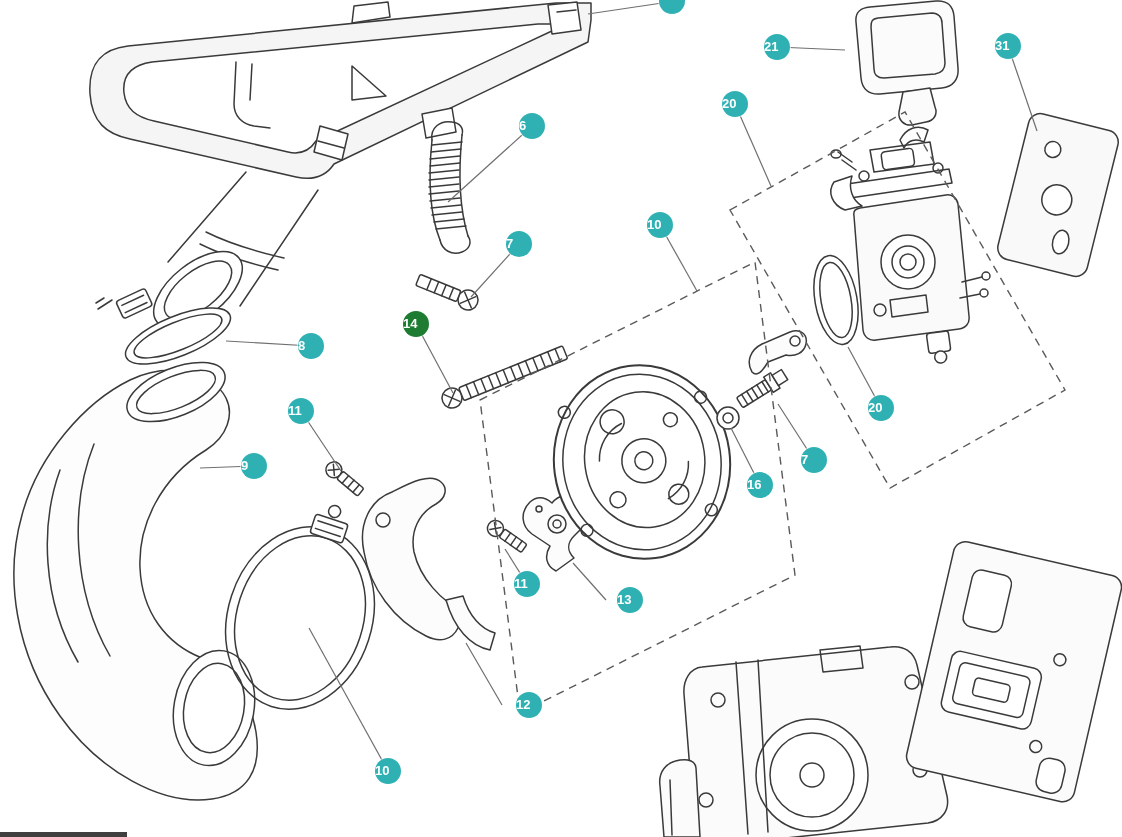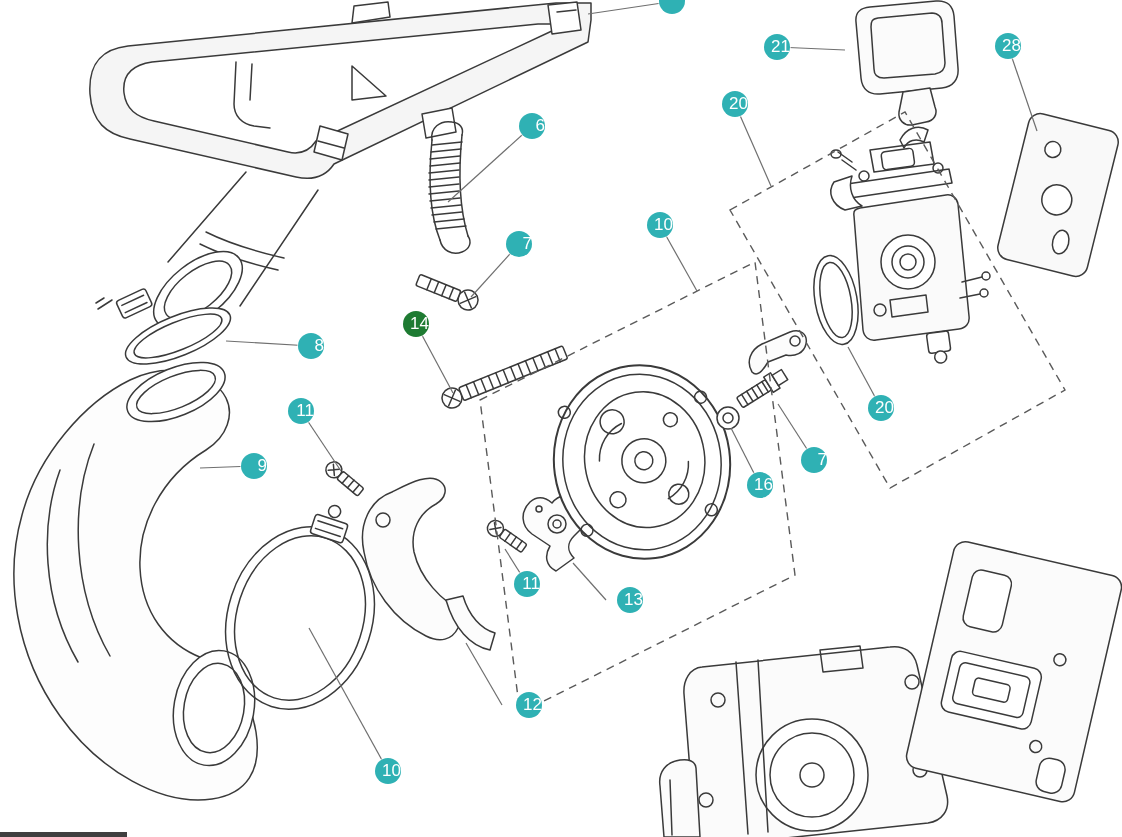--- a/index.html
+++ b/index.html
@@ -15,21 +15,21 @@
     position:relative;width:1122px;height:837px;background:#ffffff;
     overflow:hidden;font-family:"Liberation Sans",sans-serif;
   }
   .stage svg{position:absolute;left:0;top:0;}
   .g-art{stroke:var(--outline);}
   .dashed path{stroke:var(--dashed);stroke-width:1.4;stroke-dasharray:8 6;fill:none;}
   .leaders line{stroke:var(--leader);stroke-width:1.2;}
   .callout{
     position:absolute;width:26px;height:26px;border-radius:50%;
     background:var(--callout-bg);color:var(--callout-text);
-    font-size:17px;font-weight:normal;line-height:26px;text-align:right;
+    font-size:13px;font-weight:bold;line-height:26px;text-align:left;
     transform:translate(-50%,-50%);cursor:pointer;user-select:none;
     box-shadow:0 0 0 1px rgba(255,255,255,.6);
   }
   .callout.selected{background:var(--callout-selected-bg);}
 </style>
 </head>
 <body>
 
 <div class="stage">
 
@@ -284,16 +284,16 @@
   <div class="callout" style="left:527px;top:584px">11</div>
   <div class="callout" style="left:529px;top:705px">12</div>
   <div class="callout" style="left:630px;top:600px">13</div>
   <div class="callout selected" style="left:416px;top:324px">14</div>
   <div class="callout" style="left:660px;top:225px">10</div>
   <div class="callout" style="left:760px;top:485px">16</div>
   <div class="callout" style="left:814px;top:460px">7</div>
   <div class="callout" style="left:881px;top:408px">20</div>
   <div class="callout" style="left:735px;top:104px">20</div>
   <div class="callout" style="left:777px;top:47px">21</div>
-  <div class="callout" style="left:1008px;top:46px">28</div>
+  <div class="callout" style="left:1008px;top:46px">31</div>
   <div class="callout" style="left:672px;top:1px"></div>
 
 </div>
 
 </body></html>

